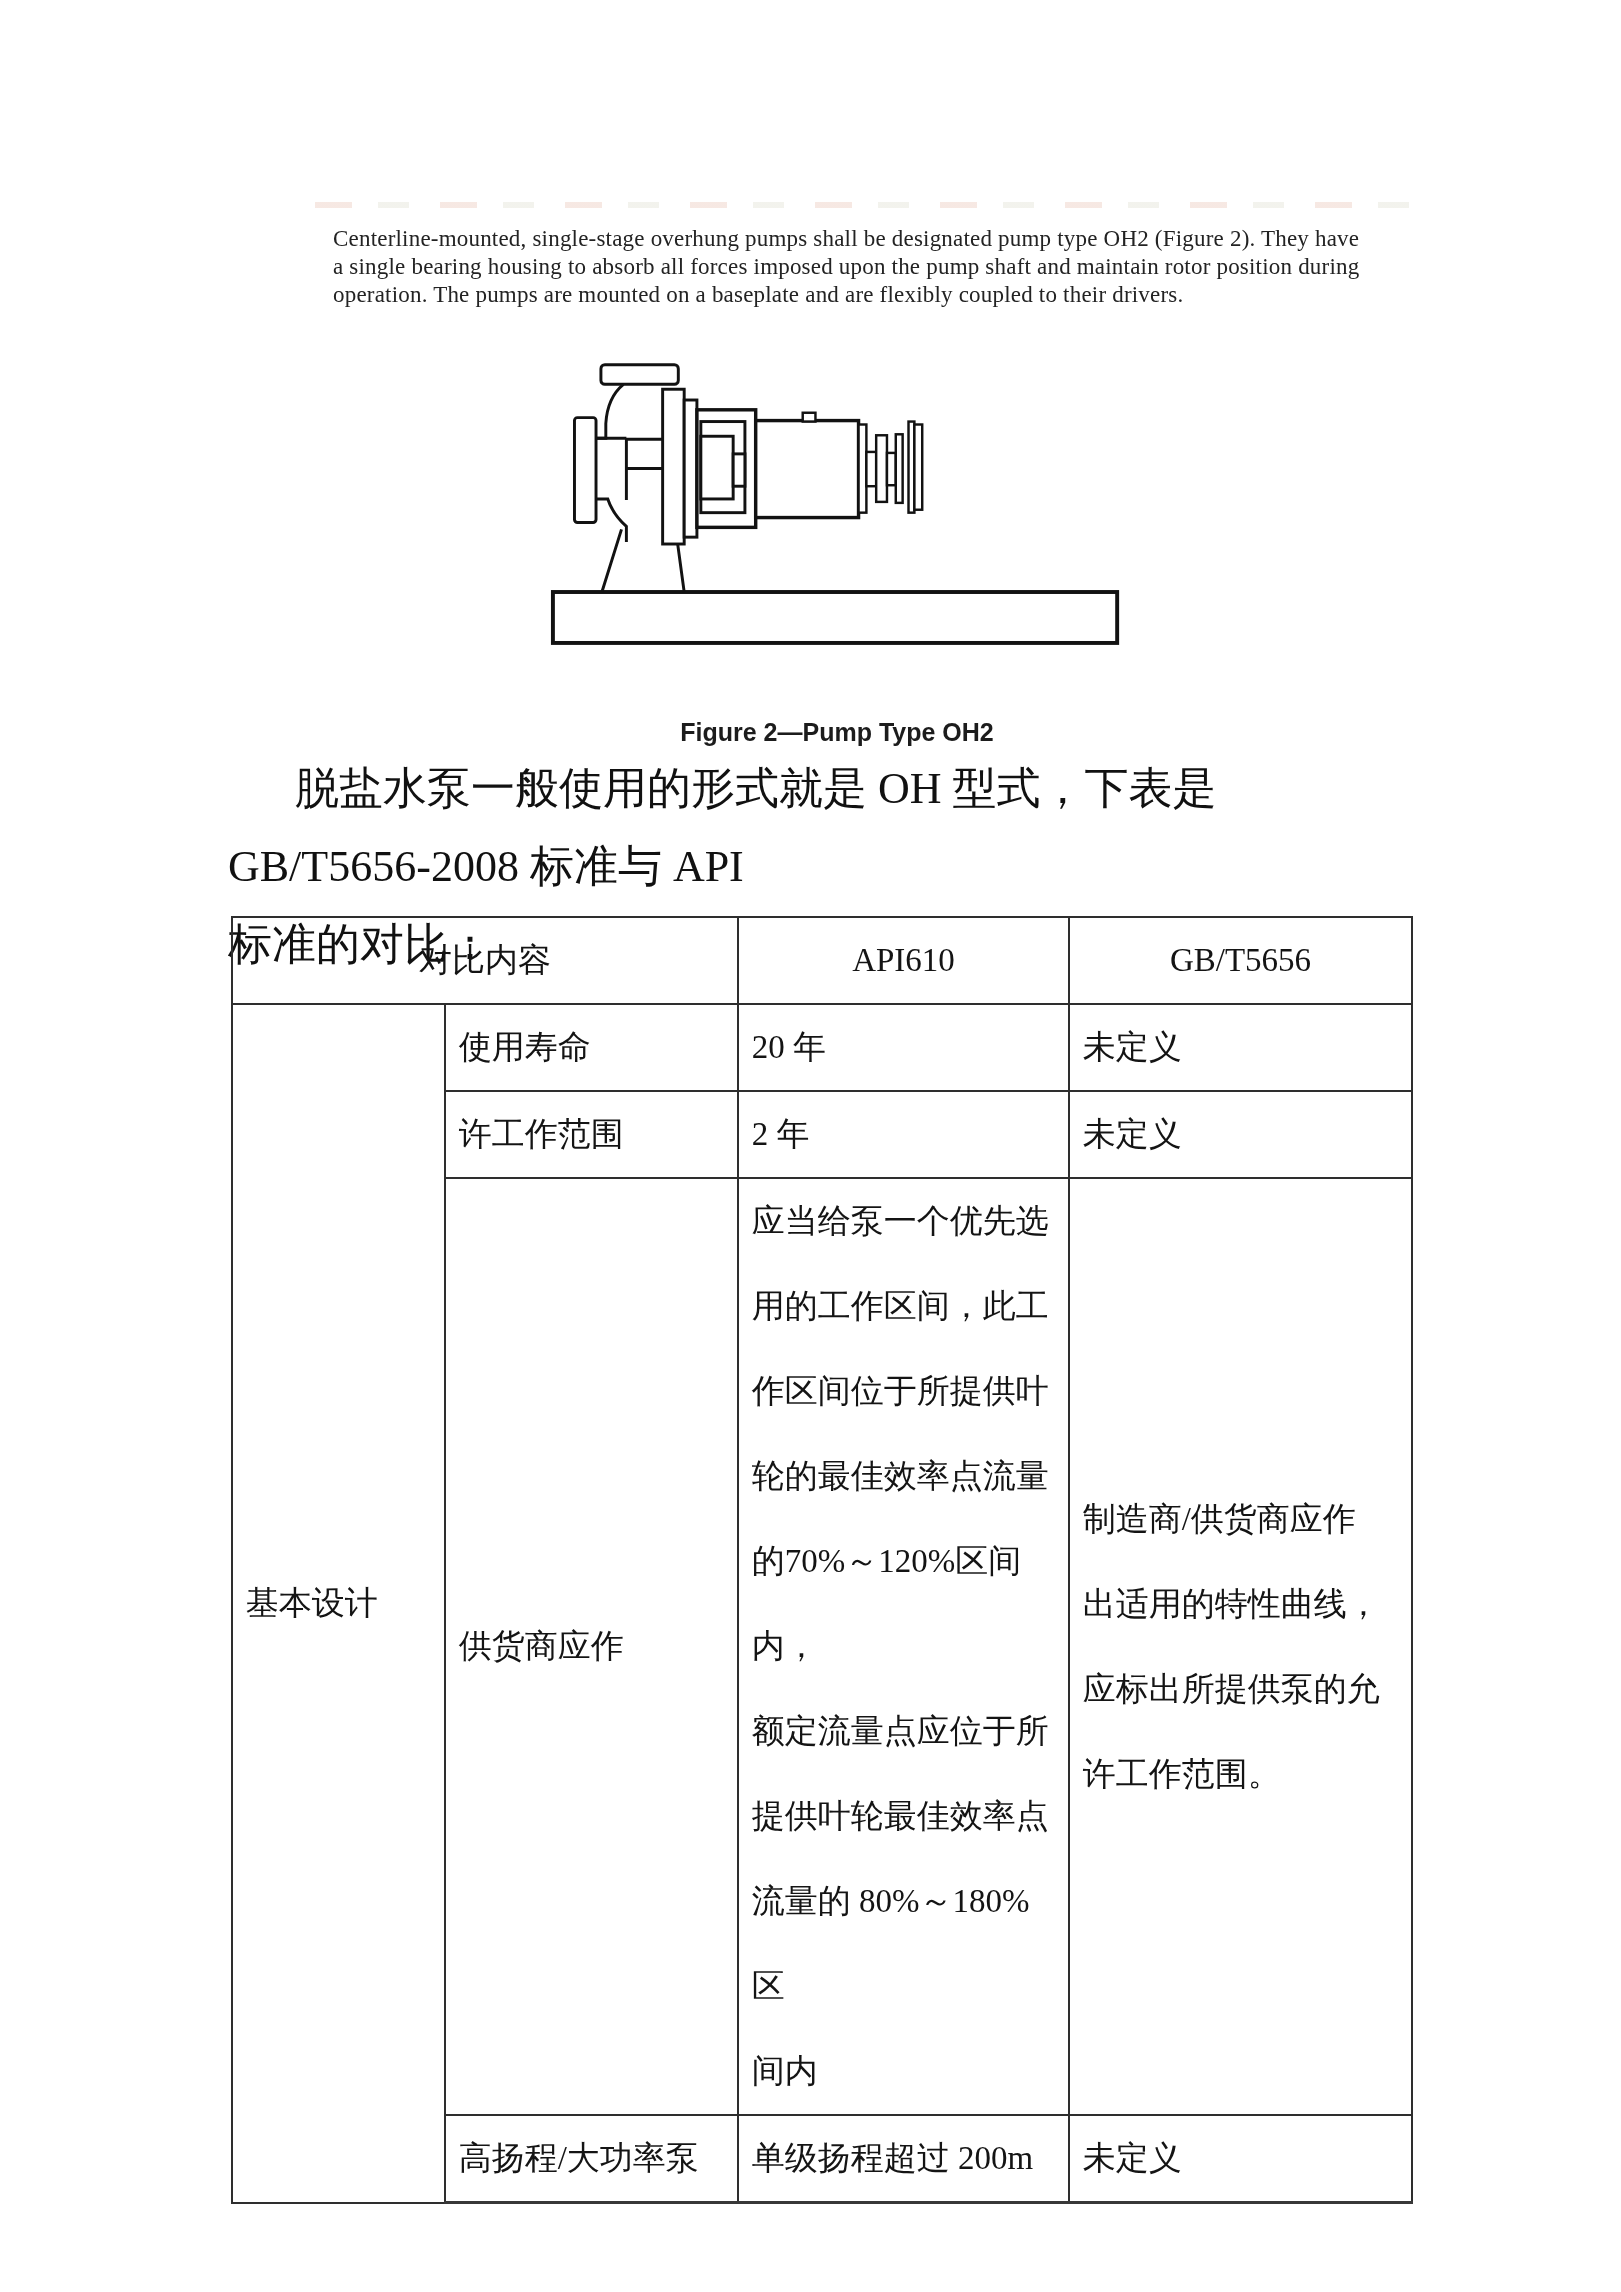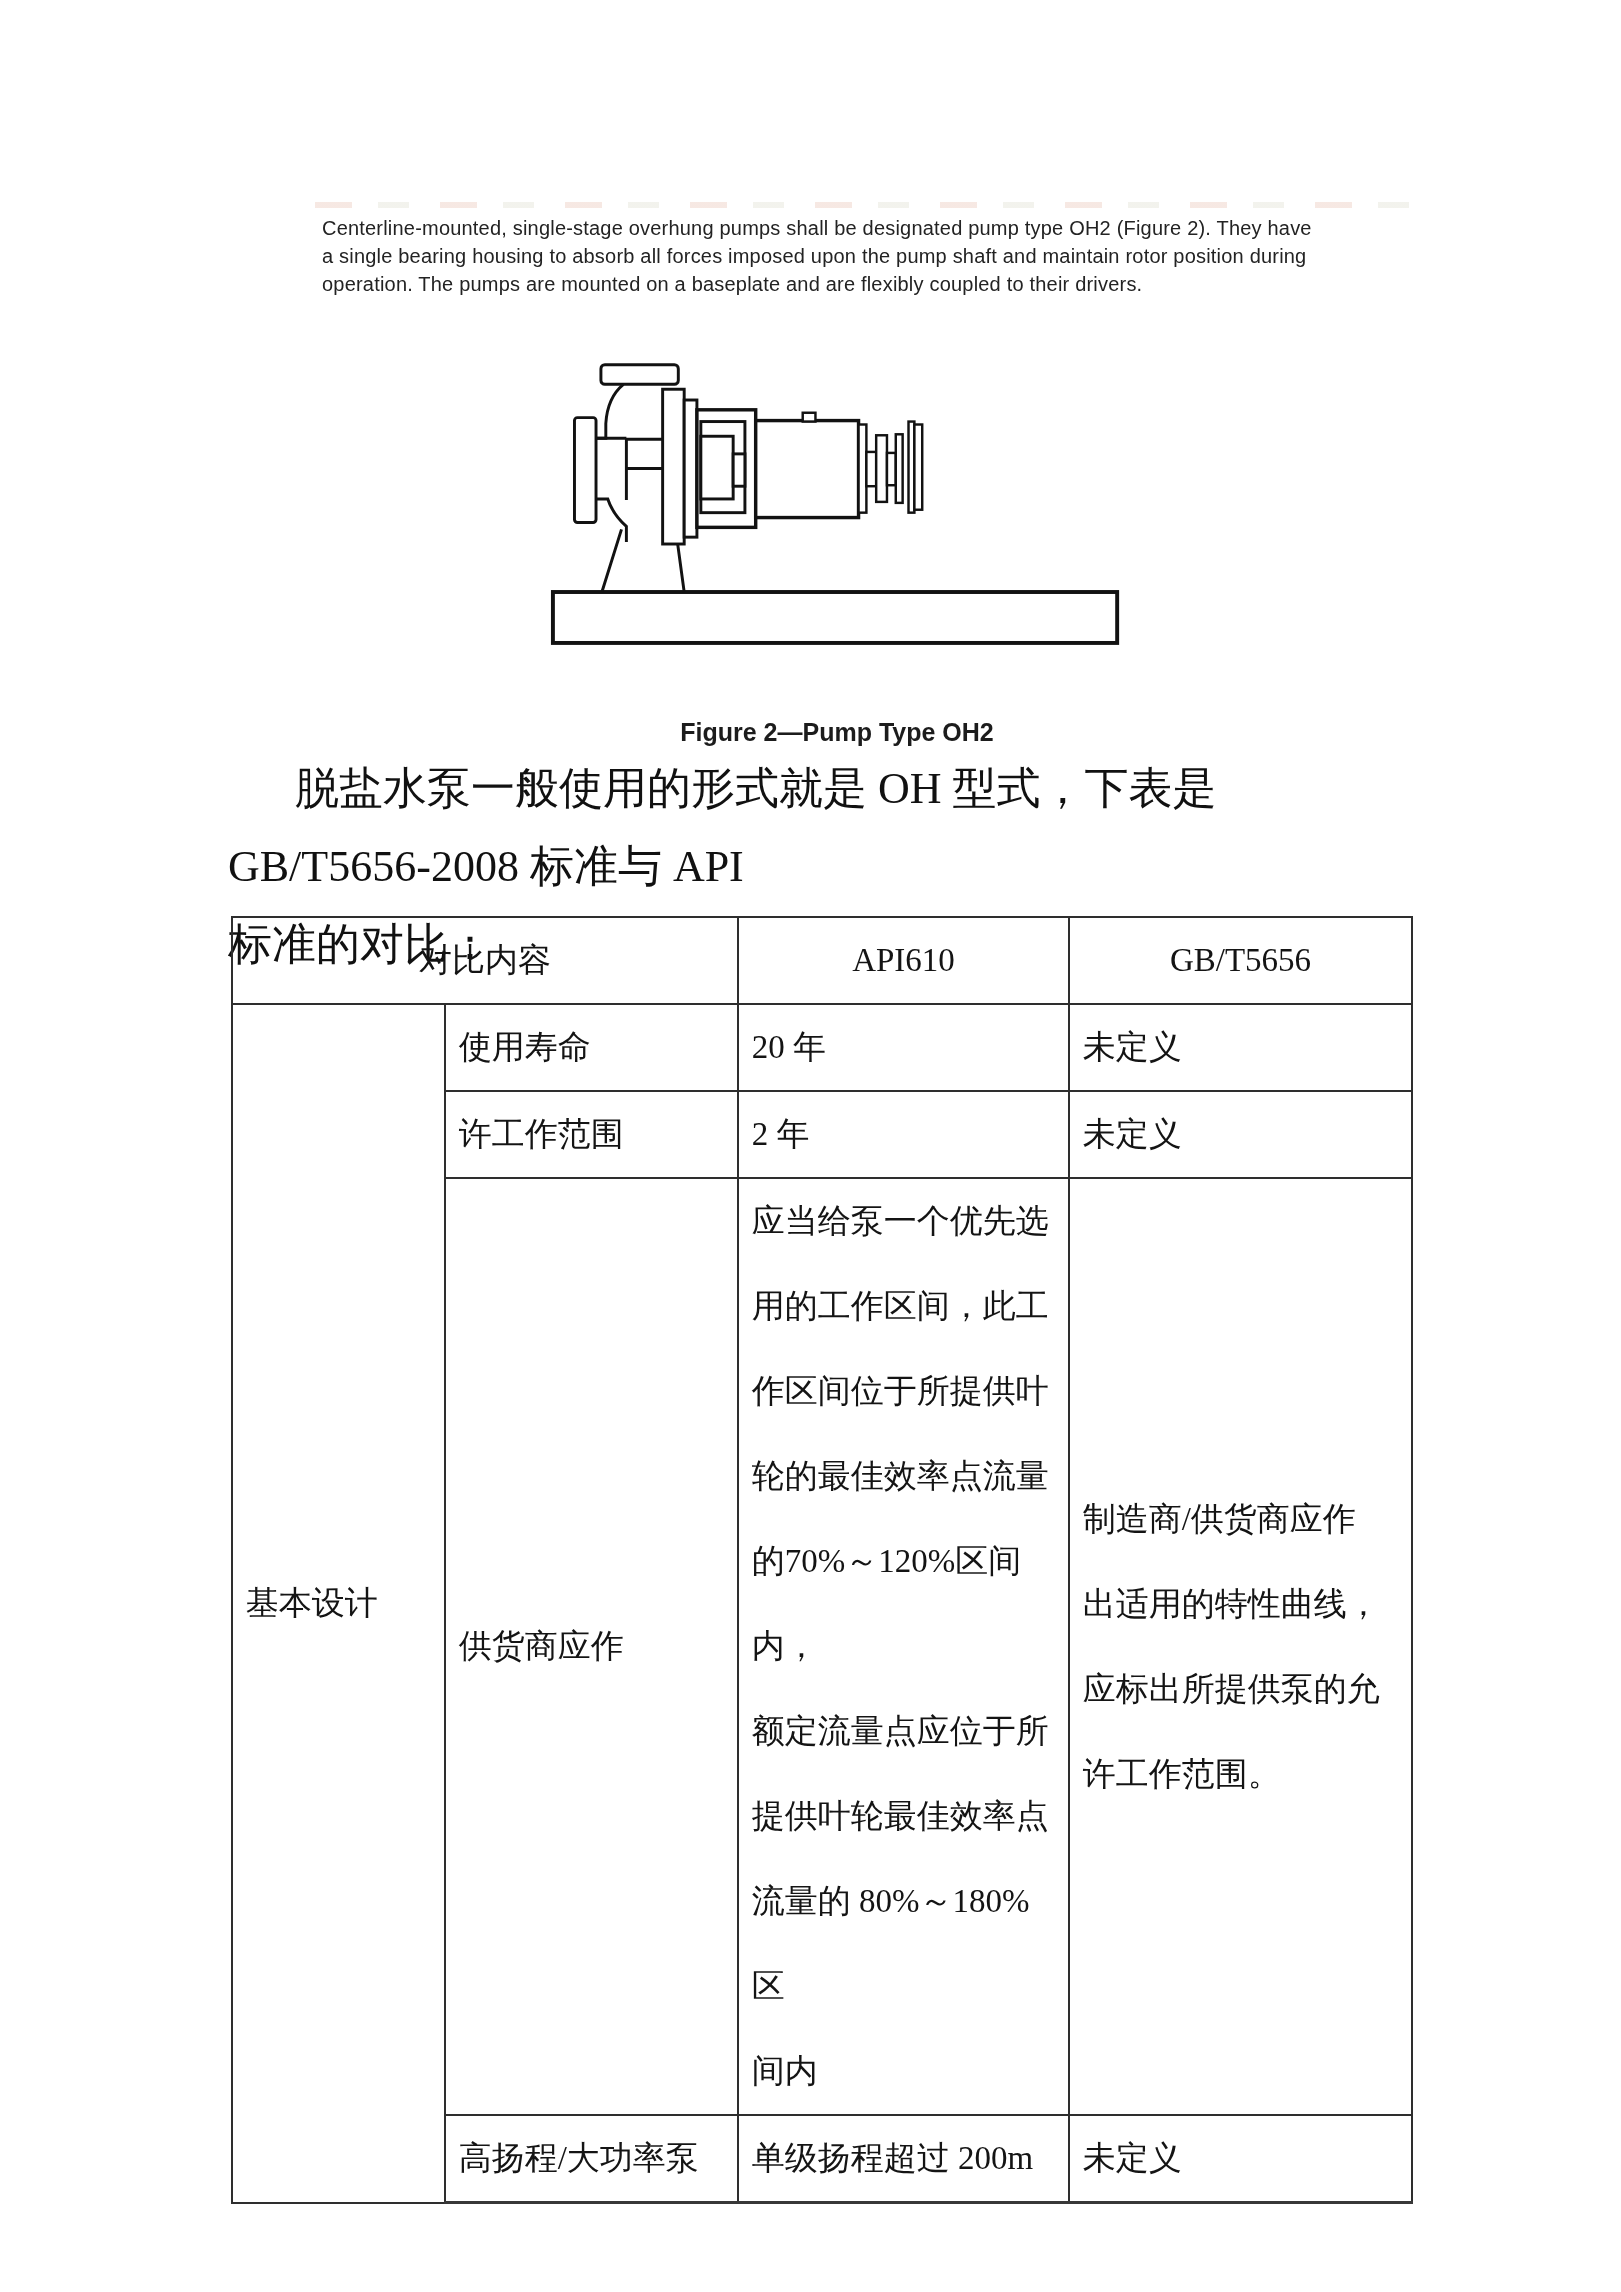--- a/index.html
+++ b/index.html
@@ -12,23 +12,23 @@
     color:#161616;
   }
   .scan-artifact{
     position:absolute;left:315px;top:202px;width:1104px;height:5.9px;
     background:repeating-linear-gradient(90deg,
       rgba(236,205,193,0.45) 0 37px, rgba(255,255,255,0) 37px 63px,
       rgba(224,224,210,0.4) 63px 94px, rgba(255,255,255,0) 94px 125px);
   }
   .en-para{
     position:absolute;left:317px;top:209px;width:1110px;
-    margin:5px;
-    font-family:Liberation Sans, sans-serif;
-    font-size:20px;line-height:28px;color:#232323;
+    margin:16px;
+    font-family:Liberation Serif, serif;
+    font-size:23px;line-height:28px;color:#232323;
     white-space:pre-line;
     letter-spacing:0.2px;
   }
   .pump-figure{
     position:absolute;left:549px;top:343px;width:576px;height:307px;
   }
   .figure-caption{
     position:absolute;left:549px;top:716px;width:576px;
     text-align:center;
     font-family:"Liberation Sans","DejaVu Sans",sans-serif;

